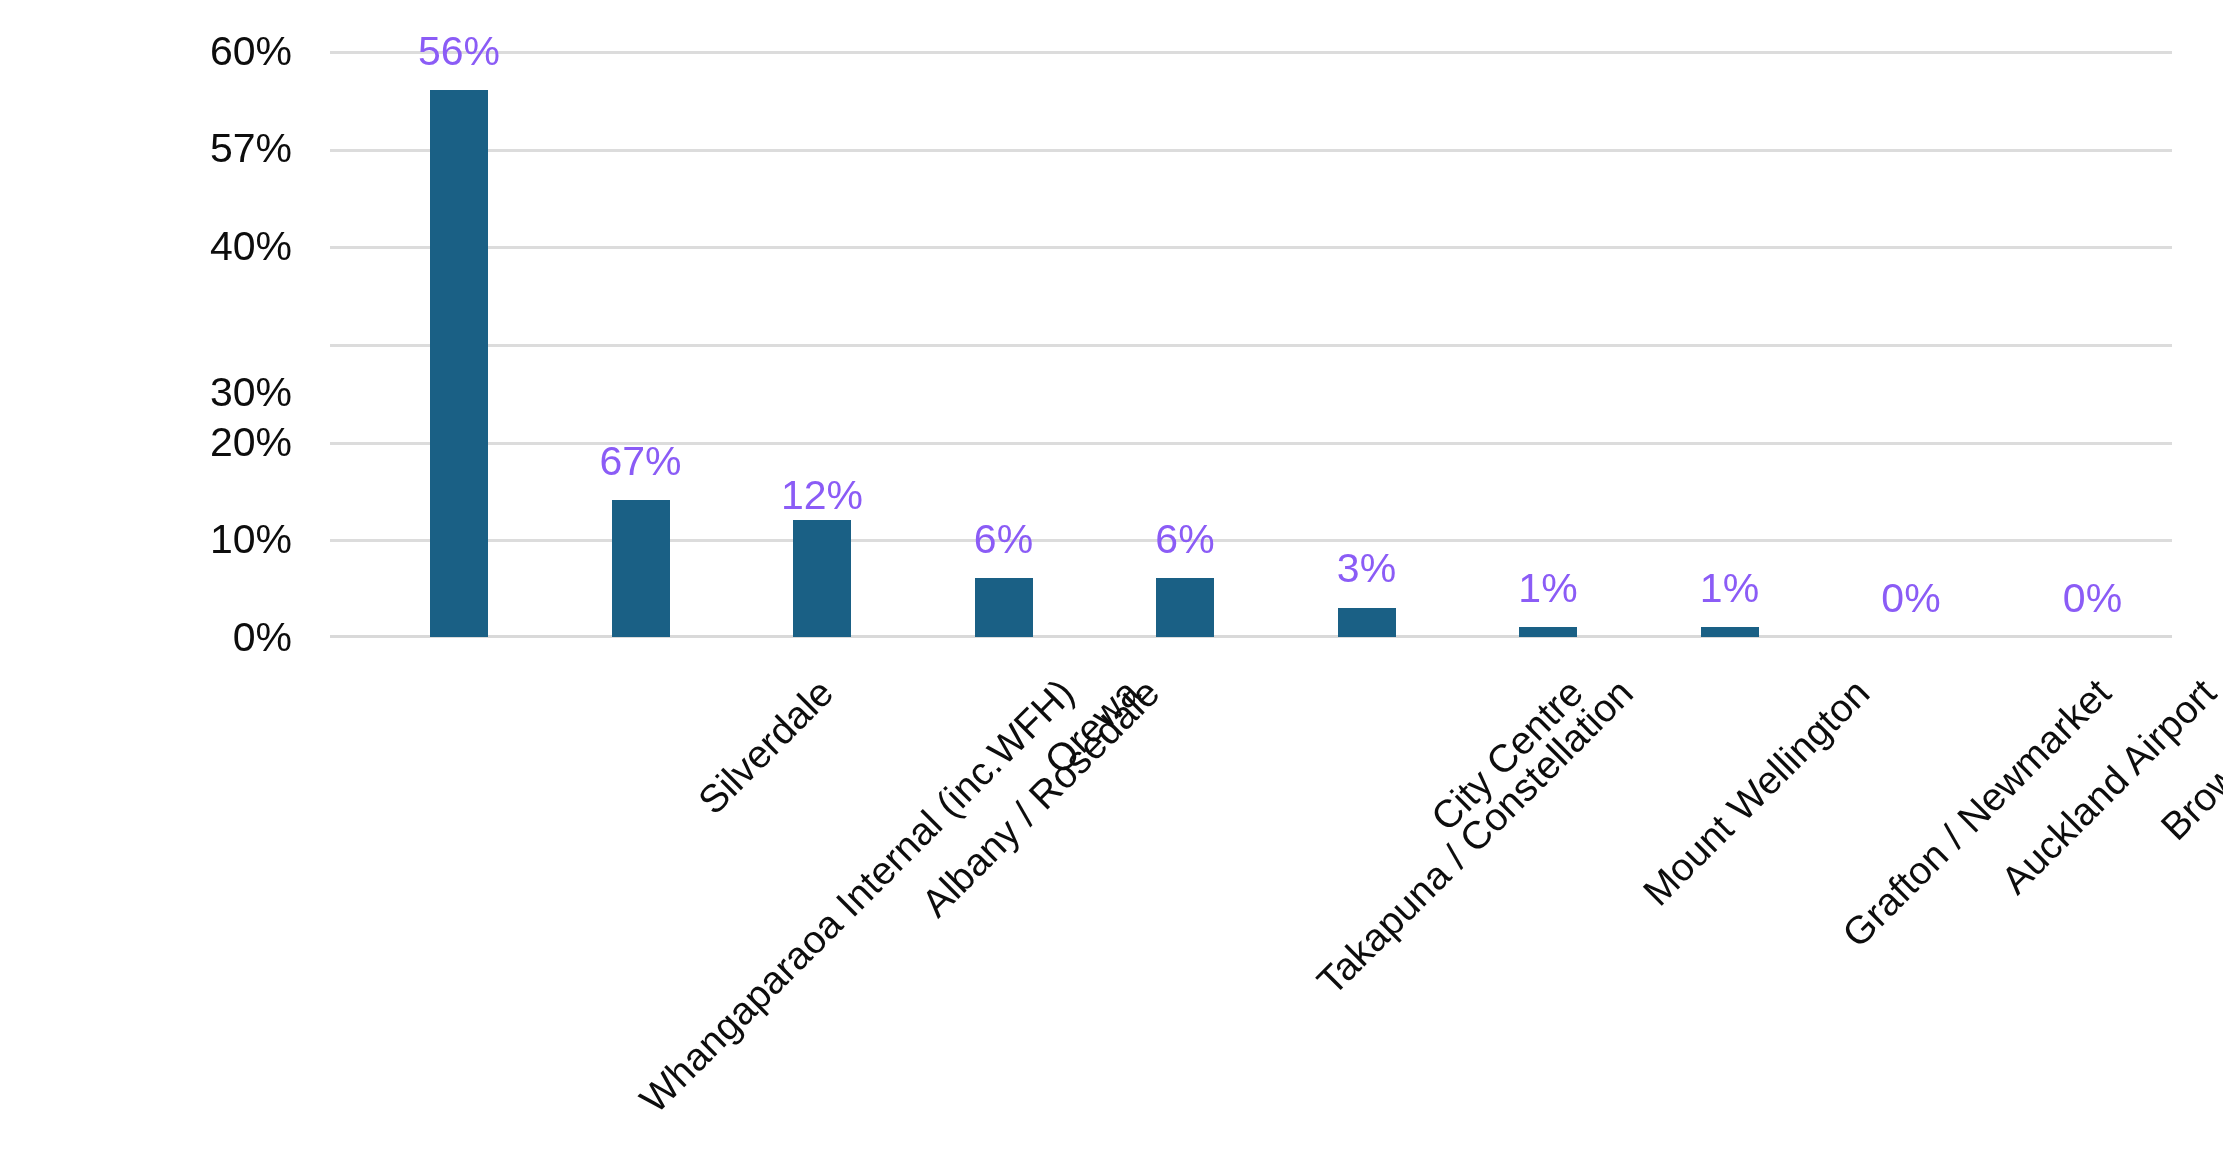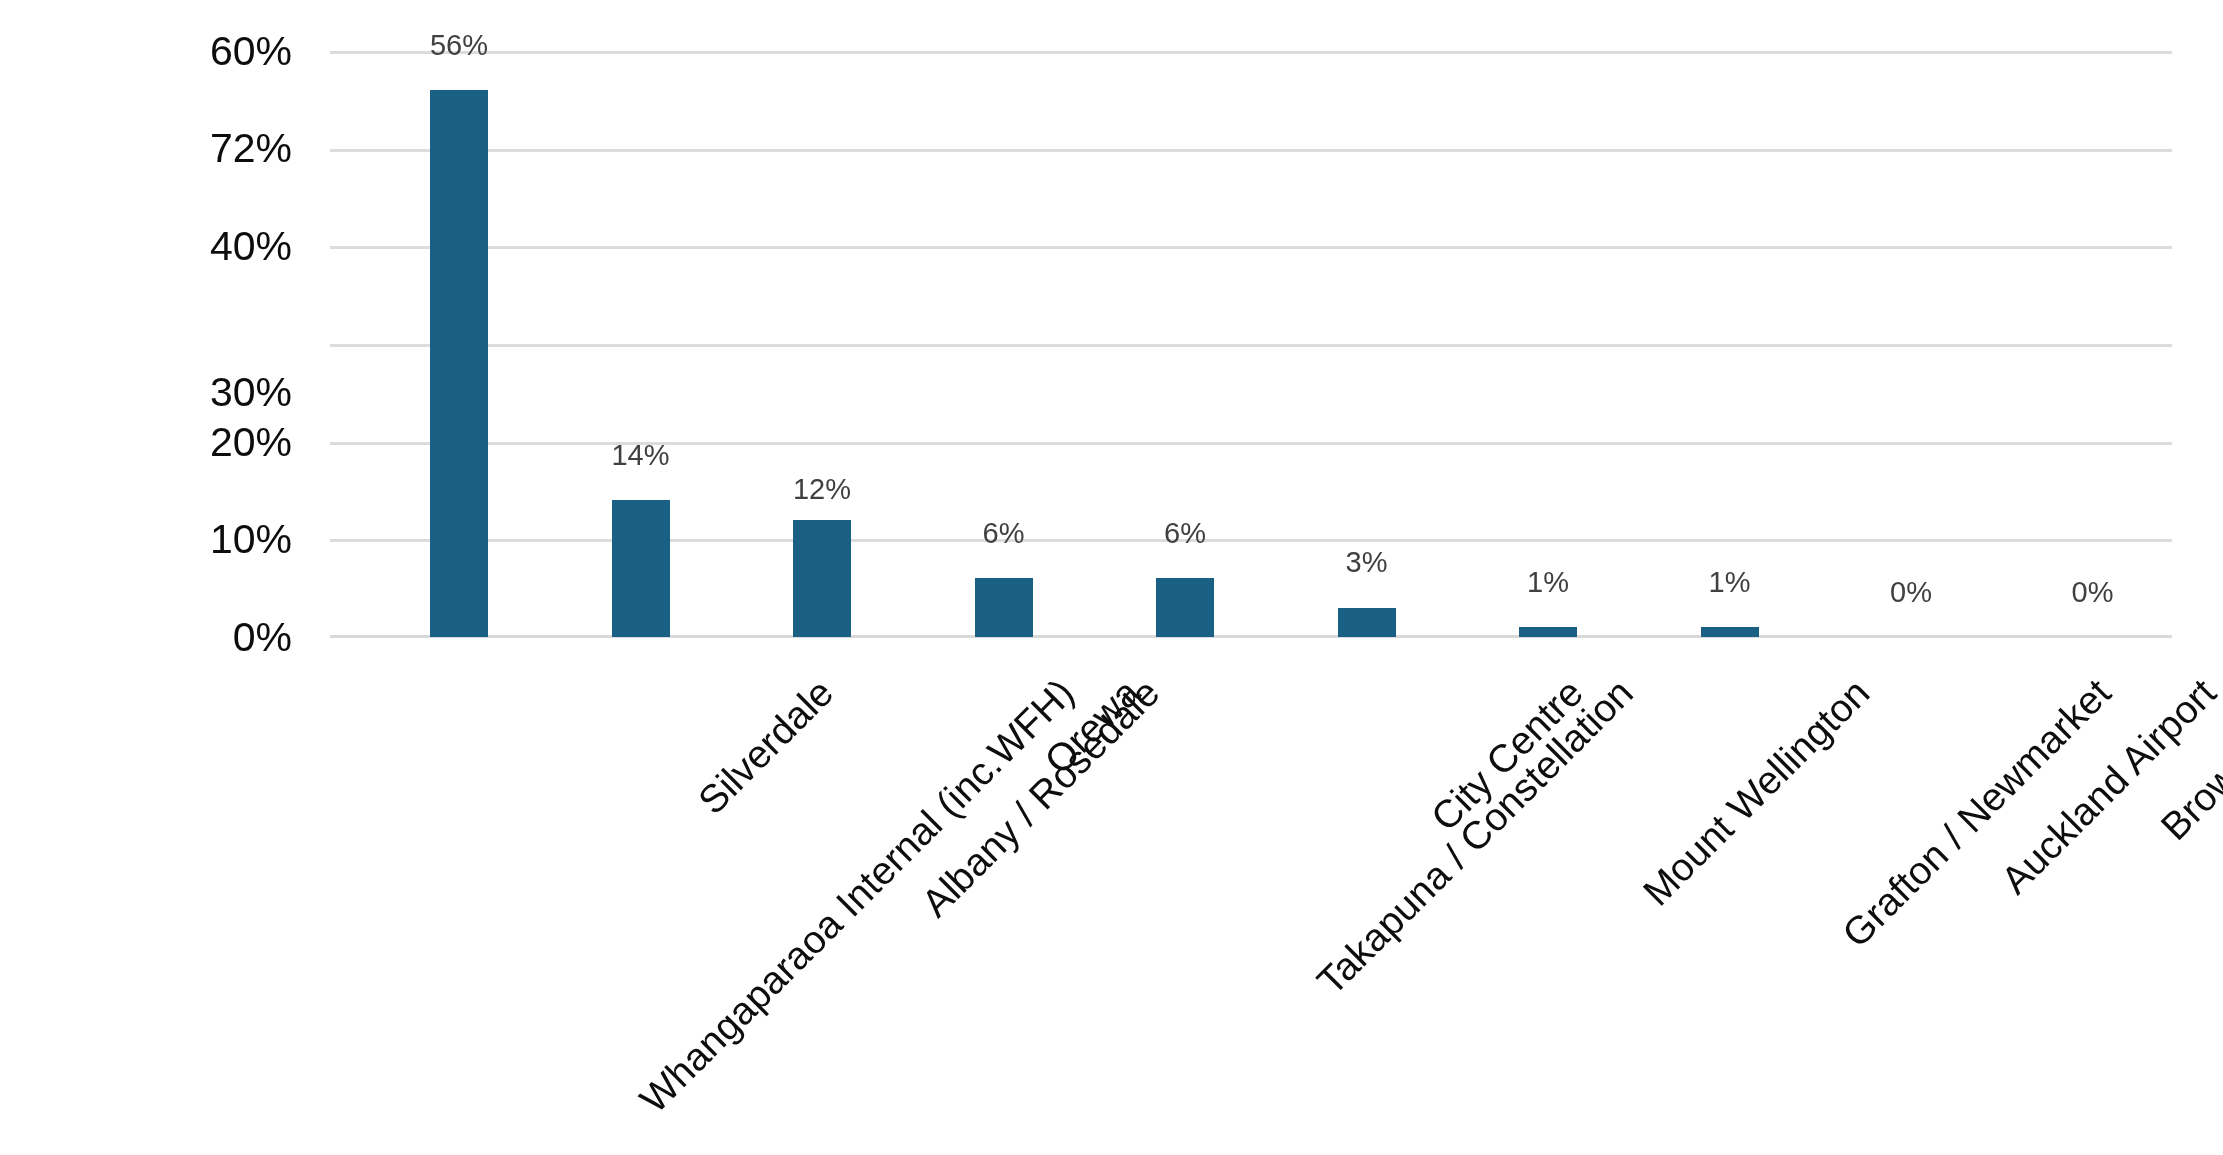--- a/index.html
+++ b/index.html
@@ -60,22 +60,22 @@
 
   
   .bar {
     position: absolute;
     bottom: 0;
     background: #1a6085;
   }
   .bar-value {
     position: absolute;
     transform: translateX(-50%);
-    color: #404040;
-    font-size: 29px;
+    color: #8b5cf6;
+    font-size: 41px;
     line-height: 1;
     white-space: nowrap;
     text-align: center;
   }
 
   
   .x-labels {
     position: absolute;
     left: 0;
     top: 0;
@@ -95,21 +95,21 @@
     pointer-events: auto;
   }
 </style>
 </head>
 <body>
 
 <div id="chart-root">
 
   <div class="y-axis">
     <div class="tick" style="top:51px;">60%</div>
-    <div class="tick" style="top:148px;">72%</div>
+    <div class="tick" style="top:148px;">57%</div>
     <div class="tick" style="top:246px;text-align:center;">40%</div>
     <div class="tick" style="top:344px;margin-top:48px;">30%</div>
     <div class="tick" style="top:442px;margin-left:32px;">20%</div>
     <div class="tick" style="top:539px;">10%</div>
     <div class="tick" style="top:637px;">0%</div>
   </div>
 
   <div class="plot-area">
 
     <div class="gridline" style="top:0px;"></div>
@@ -125,21 +125,21 @@
     <div class="bar" style="left:463px;width:58px;height:117.2px;"></div>
     <div class="bar" style="left:644.5px;width:58px;height:58.6px;"></div>
     <div class="bar" style="left:826px;width:58px;height:58.6px;"></div>
     <div class="bar" style="left:1007.5px;width:58px;height:29.3px;"></div>
     <div class="bar" style="left:1189px;width:58px;height:9.8px;"></div>
     <div class="bar" style="left:1370.5px;width:58px;height:9.8px;"></div>
     <div class="bar" style="left:1552px;width:58px;height:0px;"></div>
     <div class="bar" style="left:1733.5px;width:58px;height:0px;"></div>
 
     <div class="bar-value" style="left:129px;top:-20px;">56%</div>
-    <div class="bar-value" style="left:310.5px;top:390px;">14%</div>
+    <div class="bar-value" style="left:310.5px;top:390px;">67%</div>
     <div class="bar-value" style="left:492px;top:409px;margin-top:15px;">12%</div>
     <div class="bar-value" style="left:673.5px;top:468px;">6%</div>
     <div class="bar-value" style="left:855px;top:468px;">6%</div>
     <div class="bar-value" style="left:1036.5px;top:497px;">3%</div>
     <div class="bar-value" style="left:1218px;top:517px;">1%</div>
     <div class="bar-value" style="left:1399.5px;top:517px;">1%</div>
     <div class="bar-value" style="left:1581px;top:527px;">0%</div>
     <div class="bar-value" style="left:1762.5px;top:527px;">0%</div>
   </div>
 

